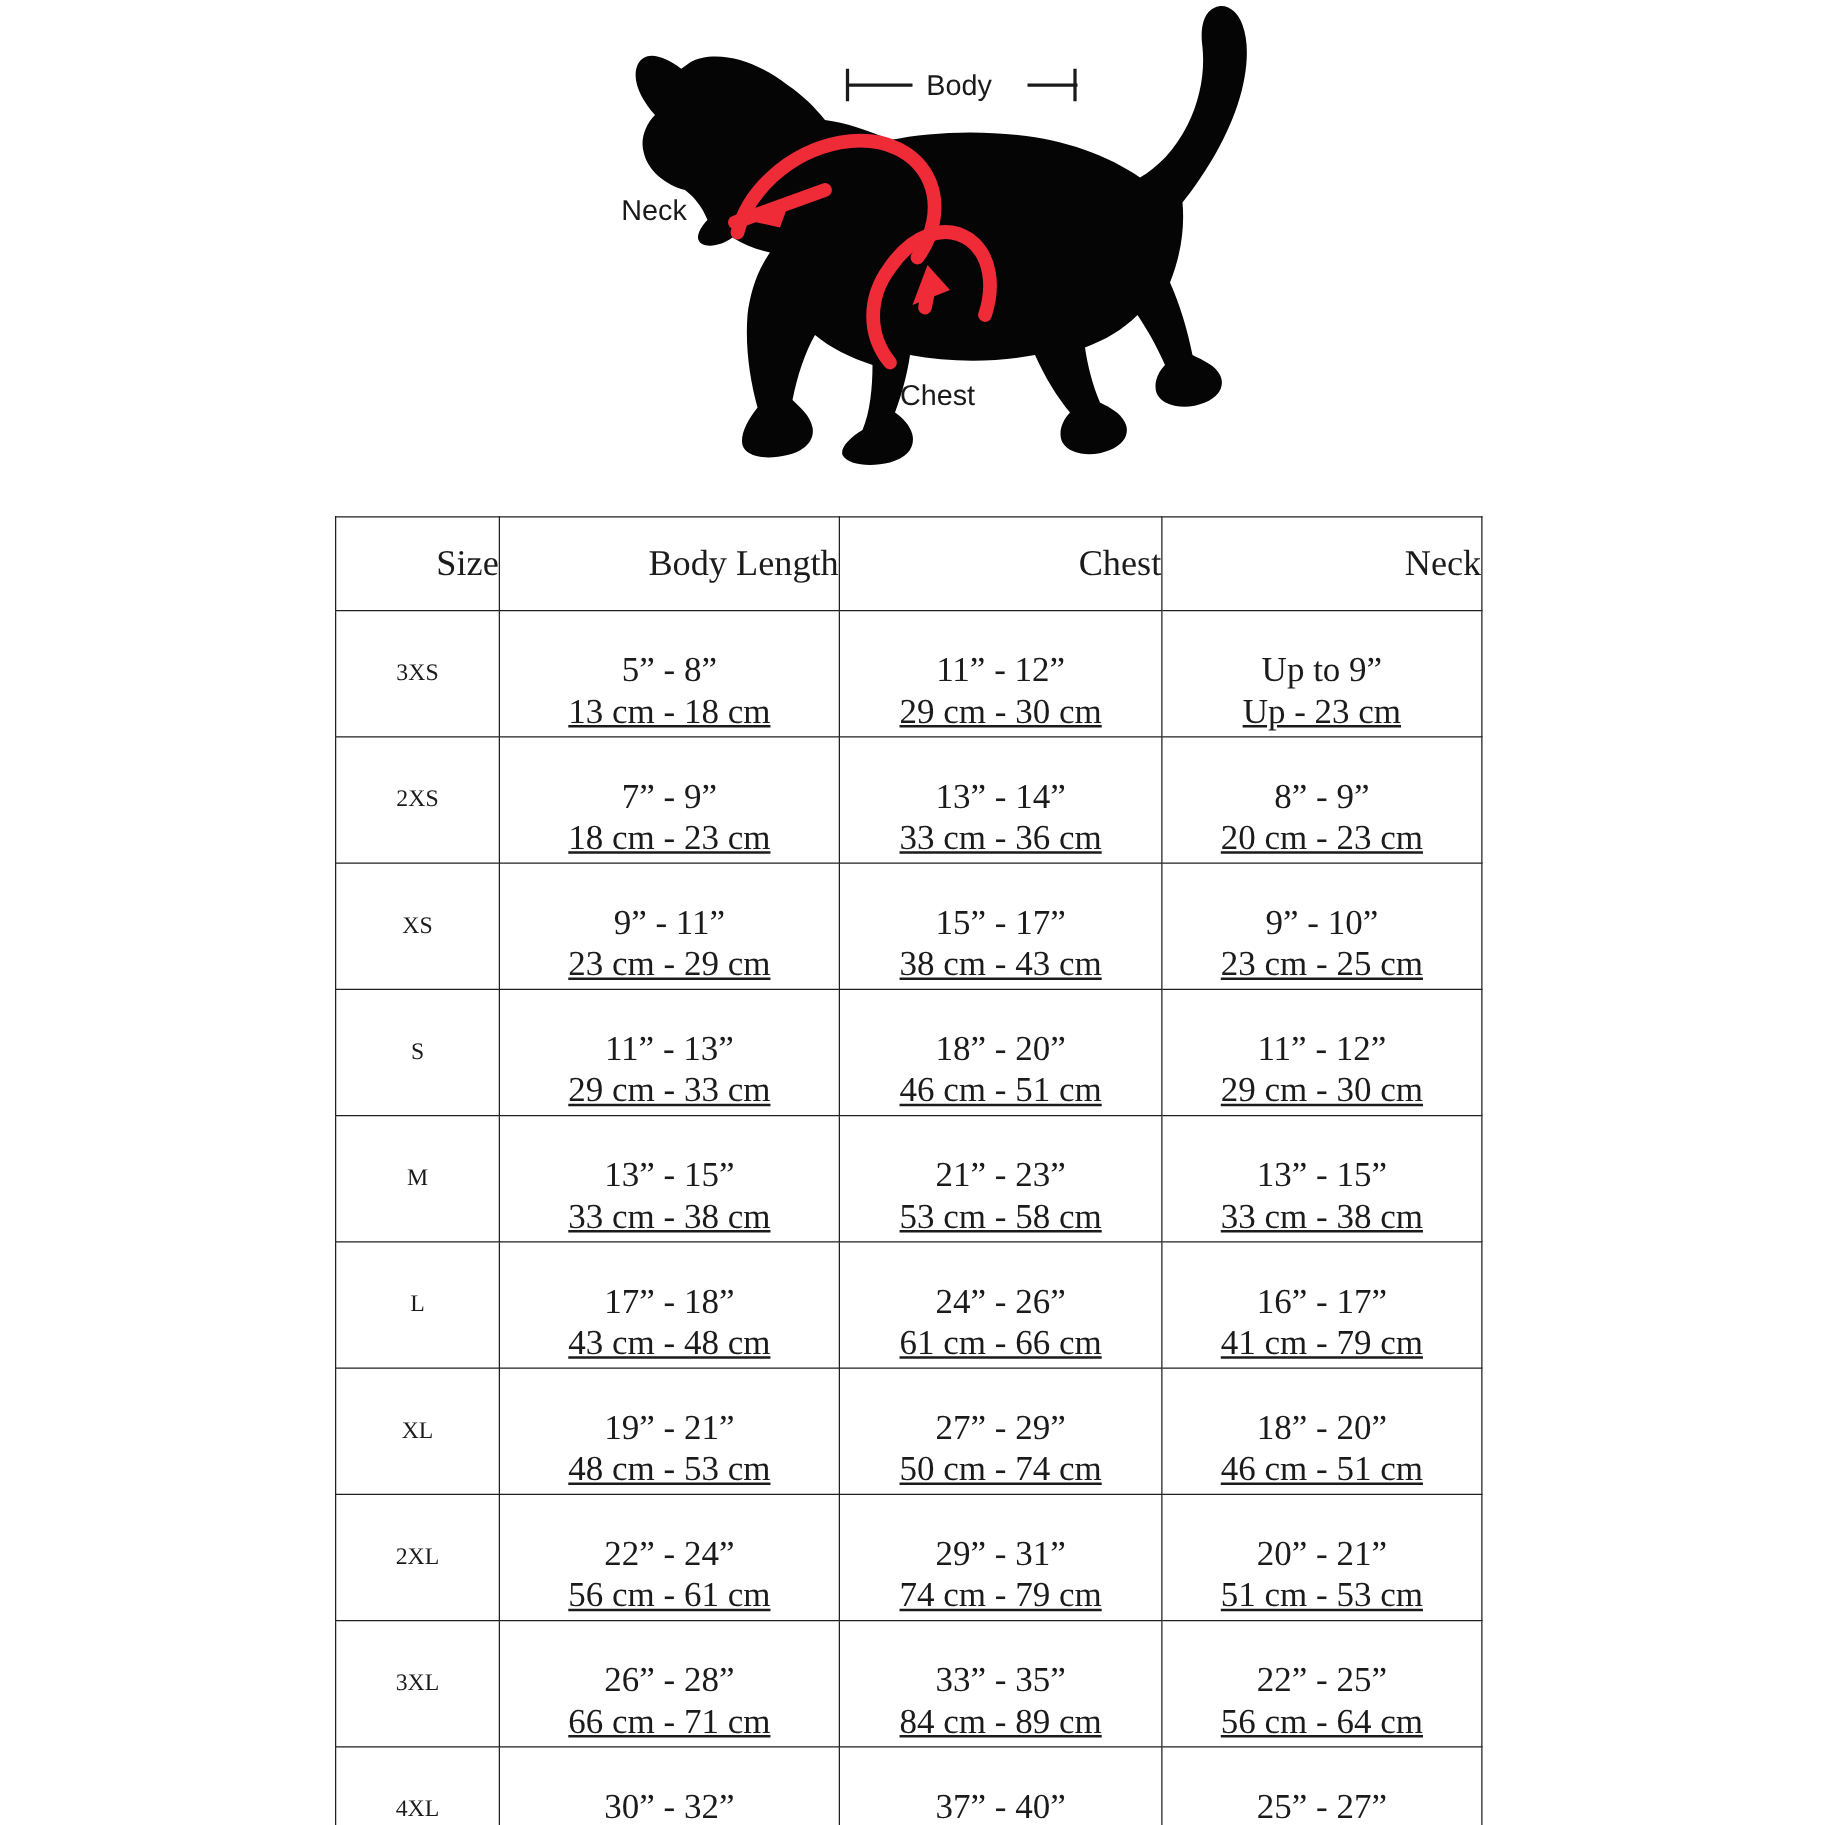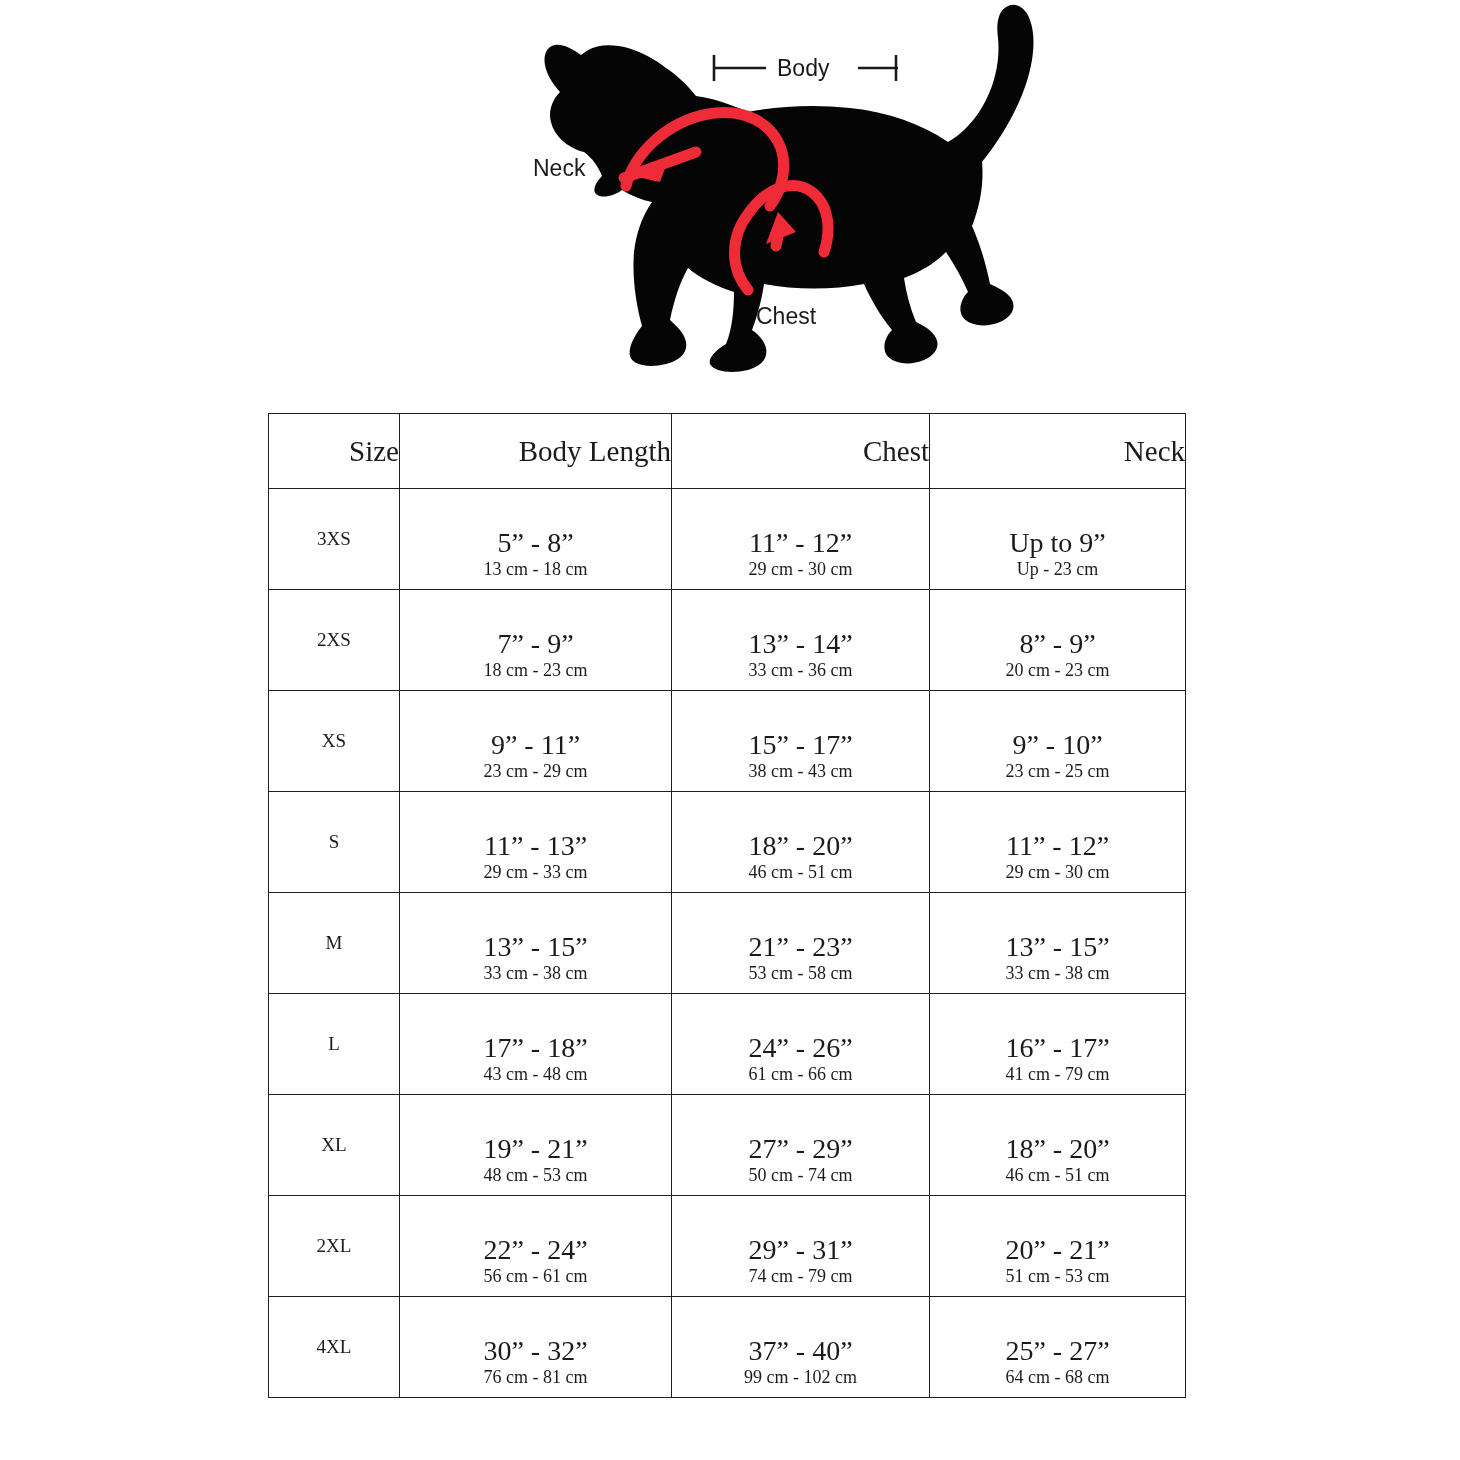--- a/index.html
+++ b/index.html
@@ -14,21 +14,20 @@
     color: #111111;
     position: relative;
     overflow: hidden;
   }
 
   
   .diagram {
     position: relative;
     width: 1272px;
     height: 400px;
-    margin-left: 36px;
   }
   .diagram svg {
     display: block;
   }
   .dog-label {
     position: absolute;
     font-family: "Liberation Sans", sans-serif;
     font-size: 23px;
     color: #1a1a1a;
     white-space: nowrap;
@@ -78,21 +77,22 @@
   .meas {
     line-height: 1.16;
   }
   .meas .inch {
     display: block;
     font-size: 28px;
     margin-top: 29px;
   }
   .meas .cm {
     display: block;
-    font-size: 18px;
+    font-size: 28px;
+    text-decoration: underline;
   }
 </style>
 </head>
 <body>
 
 <div class="diagram">
   <svg width="1460" height="400" viewBox="0 0 1460 400">
 
     <g fill="#050505">
       <path d="M545 55
@@ -325,20 +325,35 @@
         <td><span class="meas">
           <span class="inch">29” - 31”</span>
           <span class="cm">74 cm - 79 cm</span>
         </span></td>
         <td><span class="meas">
           <span class="inch">20” - 21”</span>
           <span class="cm">51 cm - 53 cm</span>
         </span></td>
       </tr>
 
+      <tr>
+        <td class="size-cell">3XL</td>
+        <td><span class="meas">
+          <span class="inch">26” - 28”</span>
+          <span class="cm">66 cm - 71 cm</span>
+        </span></td>
+        <td><span class="meas">
+          <span class="inch">33” - 35”</span>
+          <span class="cm">84 cm - 89 cm</span>
+        </span></td>
+        <td><span class="meas">
+          <span class="inch">22” - 25”</span>
+          <span class="cm">56 cm - 64 cm</span>
+        </span></td>
+      </tr>
 
       <tr>
         <td class="size-cell">4XL</td>
         <td><span class="meas">
           <span class="inch">30” - 32”</span>
           <span class="cm">76 cm - 81 cm</span>
         </span></td>
         <td><span class="meas">
           <span class="inch">37” - 40”</span>
           <span class="cm">99 cm - 102 cm</span>

